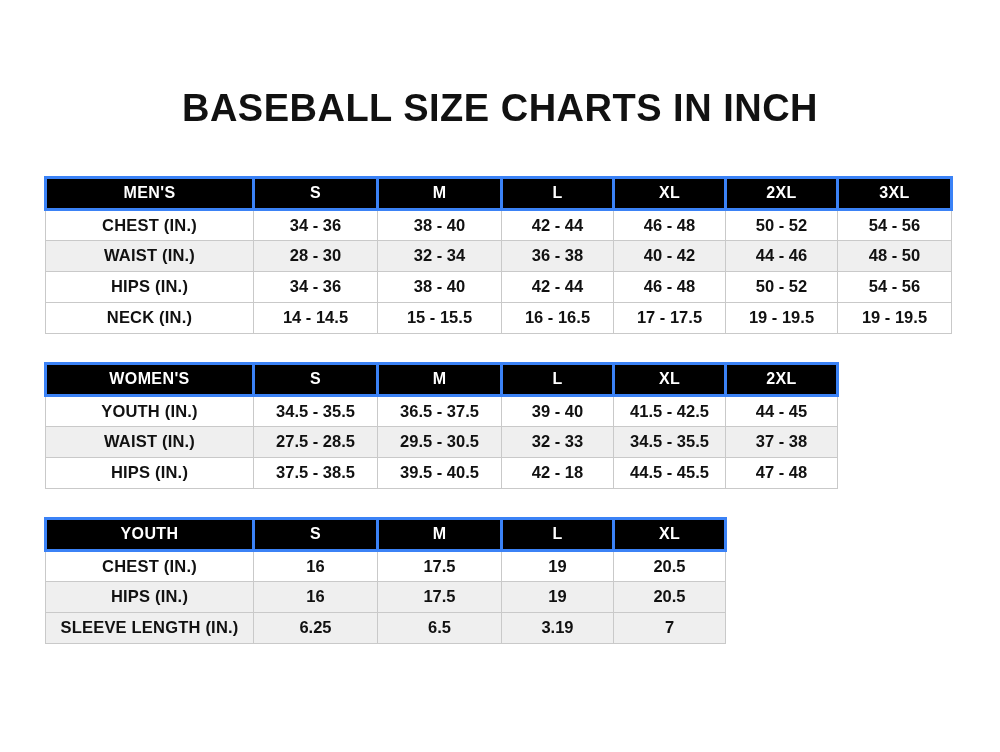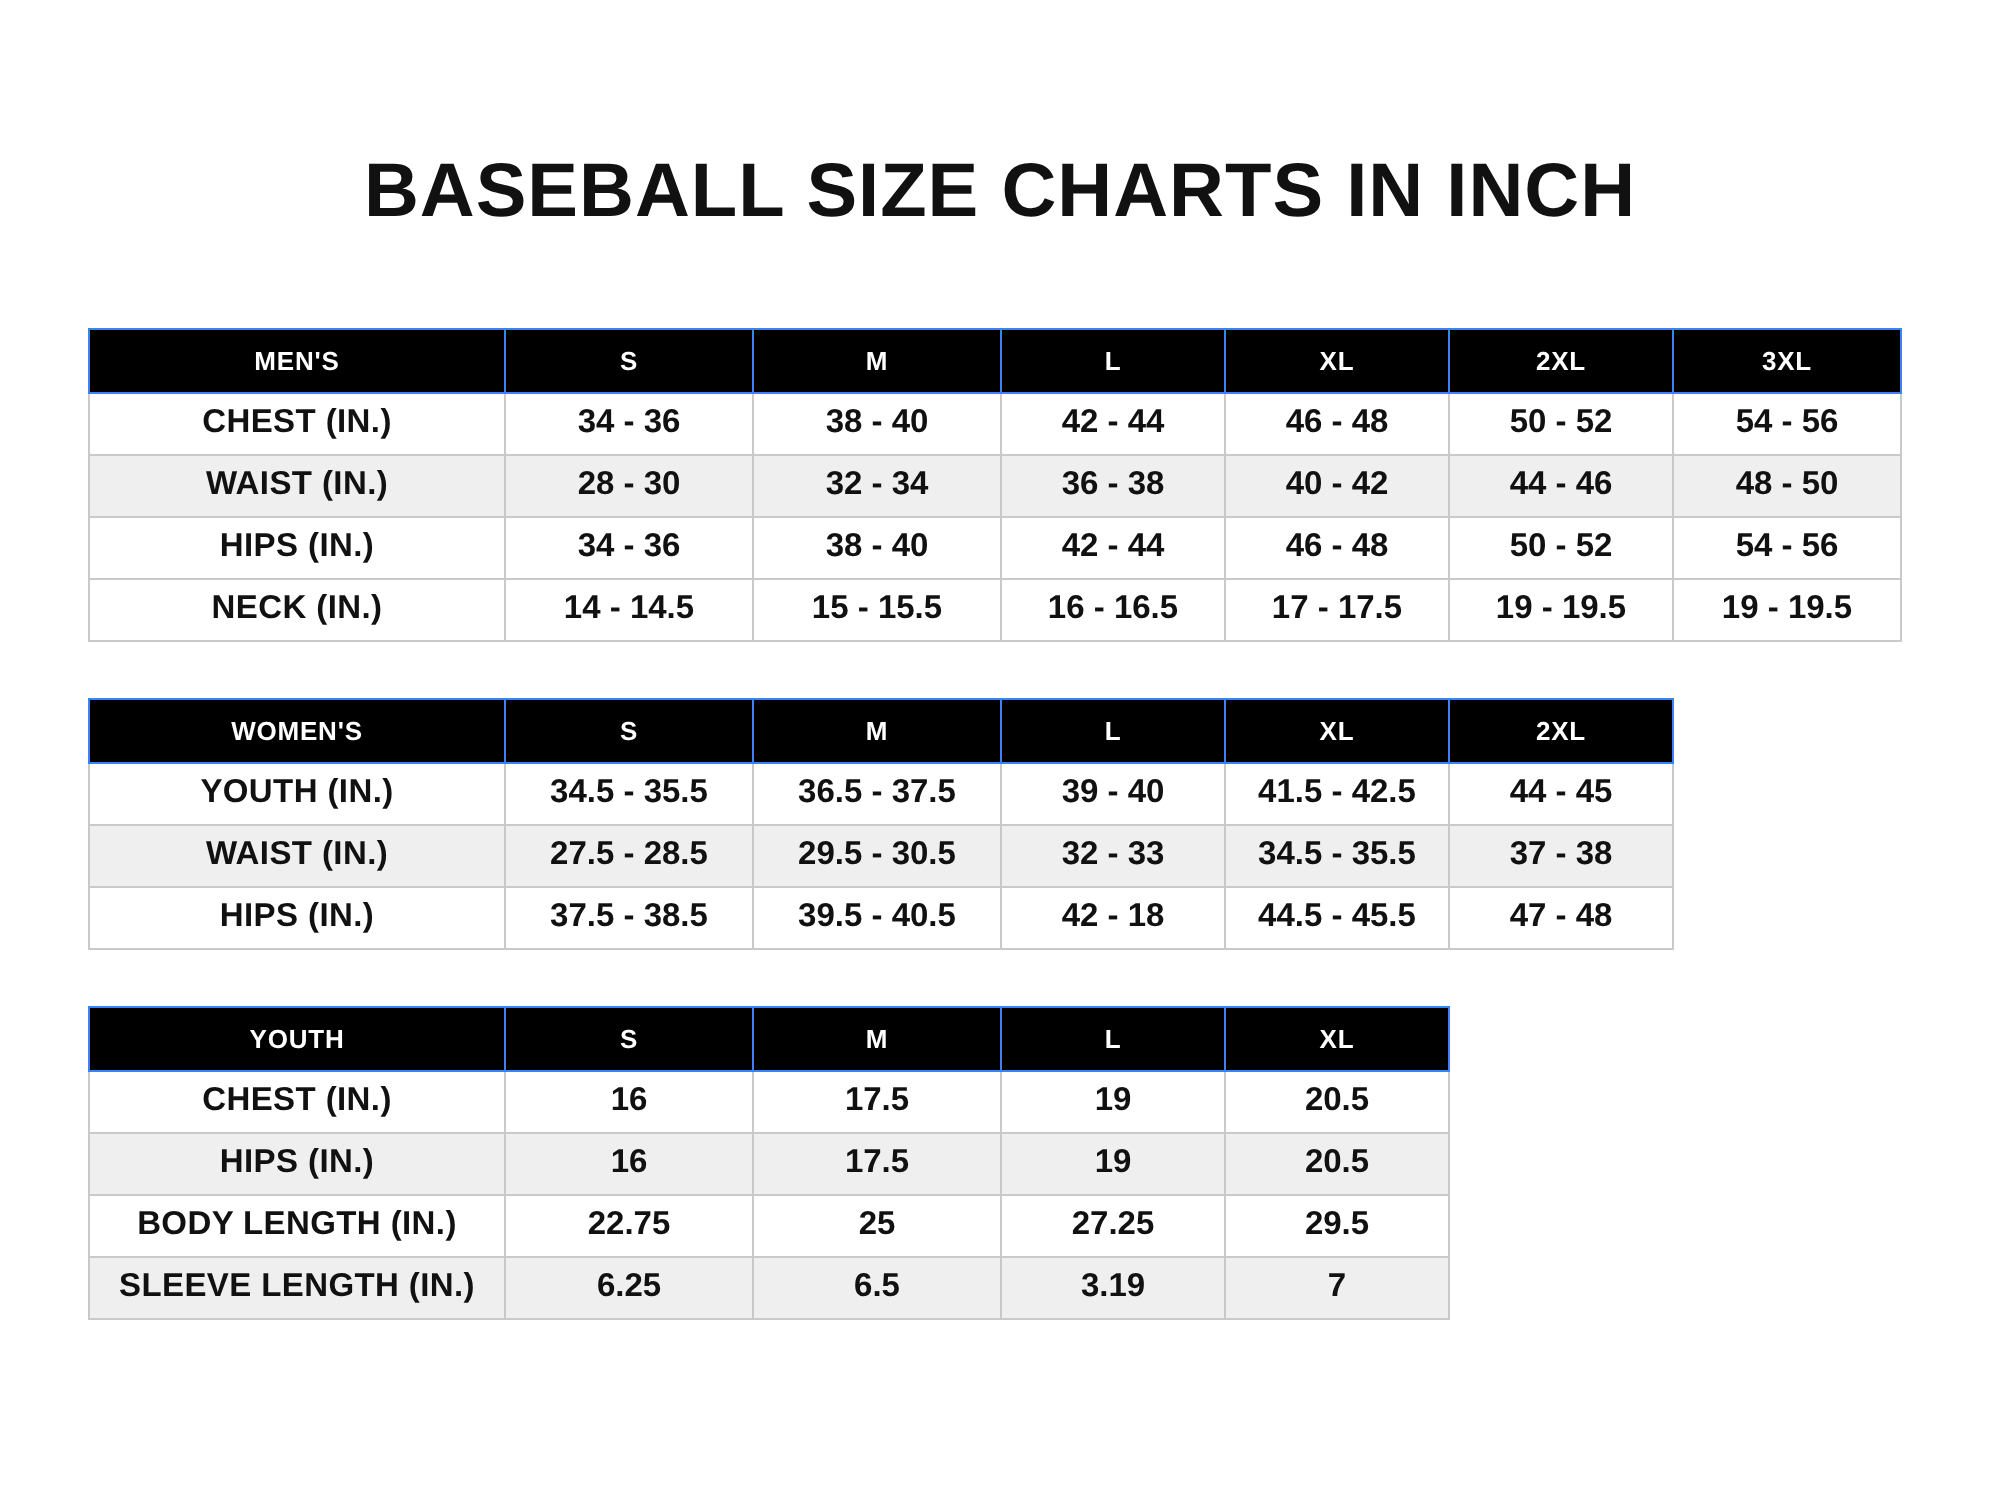--- a/index.html
+++ b/index.html
@@ -19,21 +19,21 @@
     width: 1000px;
     height: 752px;
     box-sizing: border-box;
   }
   .title {
     text-align: center;
     font-size: 38px;
     font-weight: bold;
     letter-spacing: 0.5px;
     color: #111111;
-    margin: 4px;
+    margin: 16px;
     padding-top: 72px;
     line-height: 1.1;
   }
   .tables {
     margin-top: 46px;
   }
   table.size-chart {
     border-collapse: collapse;
     table-layout: fixed;
     margin-left: 44px;
@@ -47,22 +47,22 @@
     font-size: 16.5px;
     font-weight: bold;
     color: #111111;
     padding: 0 2px;
     box-sizing: border-box;
     white-space: nowrap;
   }
   table.size-chart thead th {
     background: #000000;
     color: #ffffff;
-    border: 1px solid #3b82f6;
-    font-size: 13px;
+    border: 3px solid #3b82f6;
+    font-size: 16px;
     height: 32px;
     letter-spacing: 0.4px;
   }
   table.size-chart thead th.rowlabel {
     text-align: center;
   }
   table.size-chart tbody tr.alt td {
     background: #efefef;
     margin-top: 16px;
   }
@@ -241,27 +241,20 @@
           <td>19</td>
           <td>20.5</td>
         </tr>
         <tr class="alt">
           <td class="rowlabel">HIPS (IN.)</td>
           <td>16</td>
           <td>17.5</td>
           <td>19</td>
           <td>20.5</td>
         </tr>
-        <tr>
-          <td class="rowlabel">BODY LENGTH (IN.)</td>
-          <td>22.75</td>
-          <td>25</td>
-          <td>27.25</td>
-          <td>29.5</td>
-        </tr>
         <tr class="alt">
           <td class="rowlabel">SLEEVE LENGTH (IN.)</td>
           <td>6.25</td>
           <td>6.5</td>
           <td>3.19</td>
           <td>7</td>
         </tr>
       </tbody>
     </table>
 

